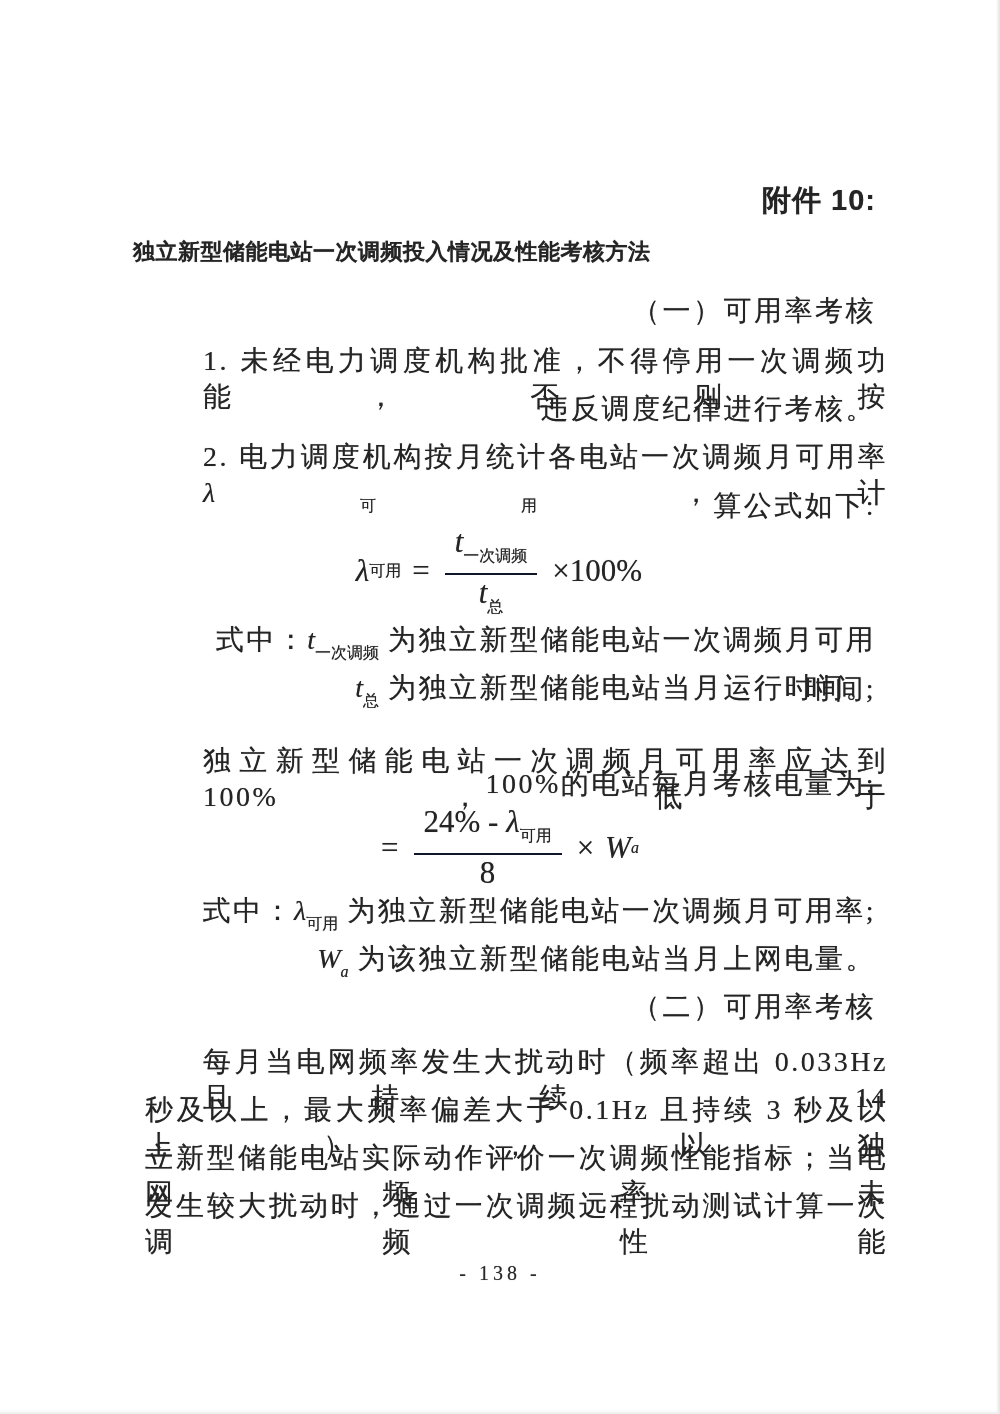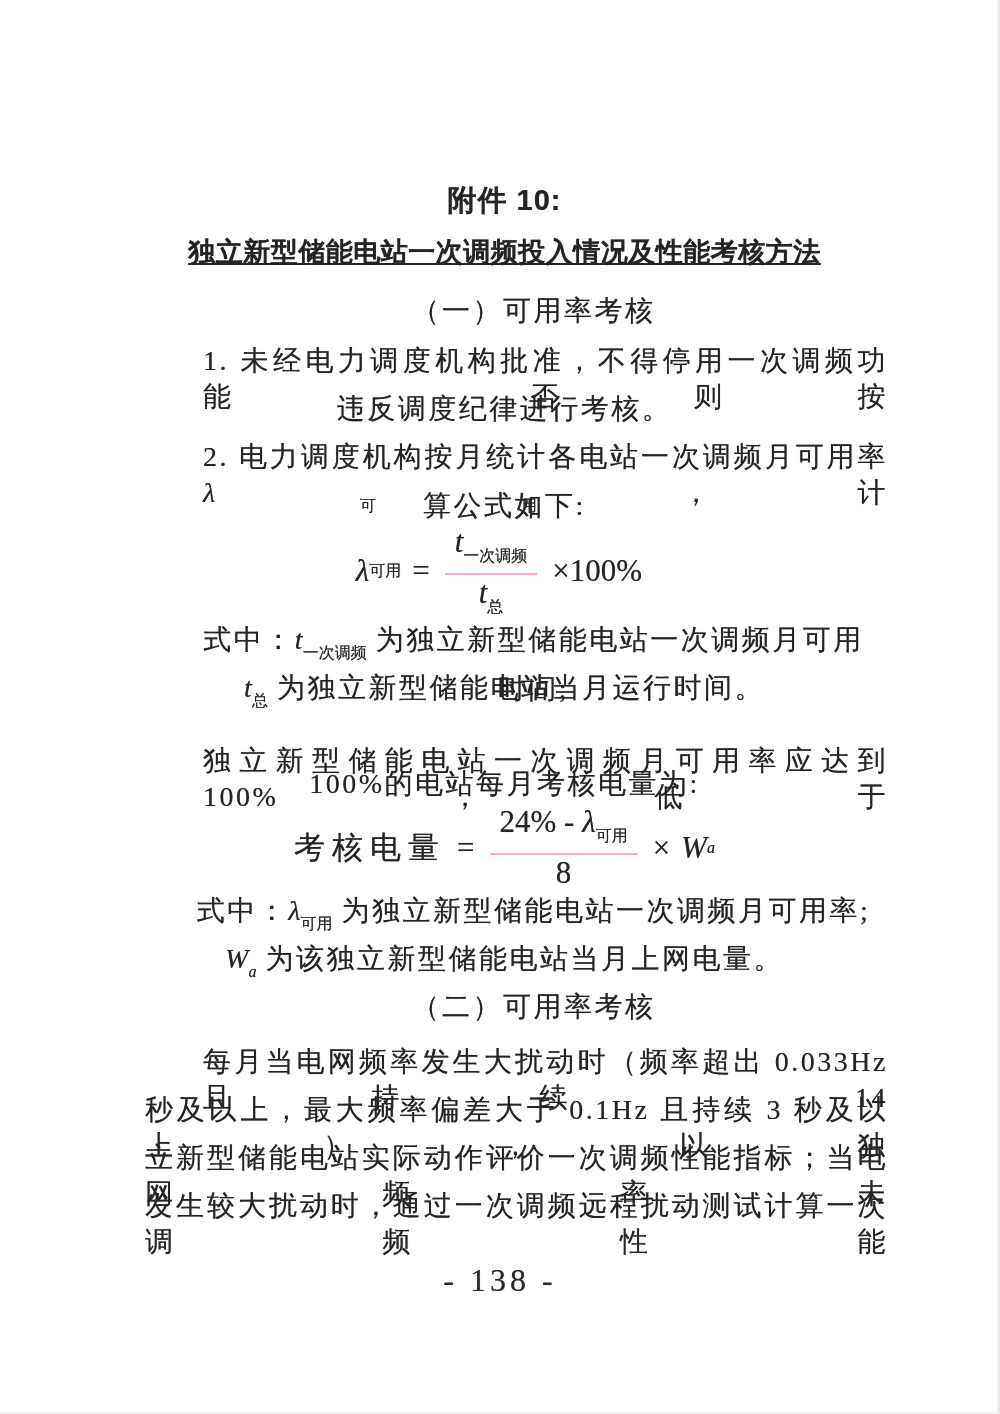--- a/index.html
+++ b/index.html
@@ -2,50 +2,50 @@
 <html><head>
 <meta charset="utf-8">
 <style>
   html,body{margin:0;padding:0;}
   body{
     width:1000px;height:1414px;position:relative;background:#ffffff;
     font-family:"Liberation Serif","DejaVu Serif",serif;color:#242424;overflow:hidden;
   }
   .line{
     position:absolute;left:133px;width:743px;font-size:28px;line-height:36px;
-    letter-spacing:2.5px;text-align:center;
+    letter-spacing:2.5px;text-align:right;
     text-shadow:0 0 0.7px rgba(45,45,45,0.65);
   }
   .indent{padding-left:58px;width:685px;}
   .just{text-align:justify;text-align-last:justify;margin-left:12px;}
   .attach{
     font-family:"Liberation Sans","DejaVu Sans",sans-serif;font-weight:bold;
     font-size:29px;letter-spacing:1px;
   }
   .title{
-    text-align:center;font-family:"Liberation Sans","DejaVu Sans",sans-serif;
-    font-weight:bold;font-size:27px;letter-spacing:0.5px;text-decoration:underline;
+    text-align:left;font-family:"Liberation Sans","DejaVu Sans",sans-serif;
+    font-weight:bold;font-size:22px;letter-spacing:0.5px;
   }
   .var{font-style:italic;letter-spacing:0;font-family:"Liberation Serif","DejaVu Serif",serif;}
   .sub{font-size:16px;vertical-align:-9px;letter-spacing:0;}
   .subcjk{font-style:normal;}
   .spaced{margin-right:9px;}
   .formula{
     position:absolute;left:133px;width:743px;display:flex;justify-content:center;
     align-items:center;font-size:31px;letter-spacing:0;
     text-shadow:0 0 0.7px rgba(45,45,45,0.65);
   }
   .op{margin:0 11px;letter-spacing:0;}
   .frac{display:inline-flex;flex-direction:column;align-items:center;margin:0 4px;}
-  .frac .num{padding:0 10px 6px;border-bottom:2px solid #f9a8d4;}
+  .frac .num{padding:0 10px 6px;border-bottom:2px solid #0f172a;}
   .frac .den{}
   .cjklhs{letter-spacing:7px;}
   .pagenum{
     position:absolute;top:1262px;left:0;width:1000px;text-align:center;
-    font-size:32px;letter-spacing:4px;color:#2a2a2a;
+    font-size:20px;letter-spacing:4px;color:#2a2a2a;
     text-shadow:0 0 0.7px rgba(45,45,45,0.6);
   }
   .scan-edge-right{position:absolute;top:0;right:0;width:4px;height:1414px;
     background:linear-gradient(to right,rgba(255,255,255,0),#e3e3e3);}
   .scan-edge-bottom{position:absolute;left:0;bottom:0;width:1000px;height:4px;
     background:linear-gradient(to bottom,rgba(255,255,255,0),#ececec);}
 </style>
 </head>
 <body>
 
@@ -81,21 +81,20 @@
   </div>
 
   <div class="line" style="top:670px">
     <span class="var">t</span><span class="sub subcjk spaced">总</span><span>为独立新型储能电站当月运行时间。</span>
   </div>
 
   <div class="line indent just" style="top:743px">独立新型储能电站一次调频月可用率应达到 100%，低于</div>
   <div class="line" style="top:766px">100%的电站每月考核电量为:</div>
 
   <div class="formula" style="top:804px">
-    <span class="cjklhs">考核电量</span>
     <span class="op">=</span>
     <span class="frac">
       <span class="num"><span>24% - </span><span class="var">λ</span><span class="sub subcjk">可用</span></span>
       <span class="den">8</span>
     </span>
     <span class="op">×</span>
     <span class="var">W</span>
       <span class="sub var">a</span>
   </div>
 

